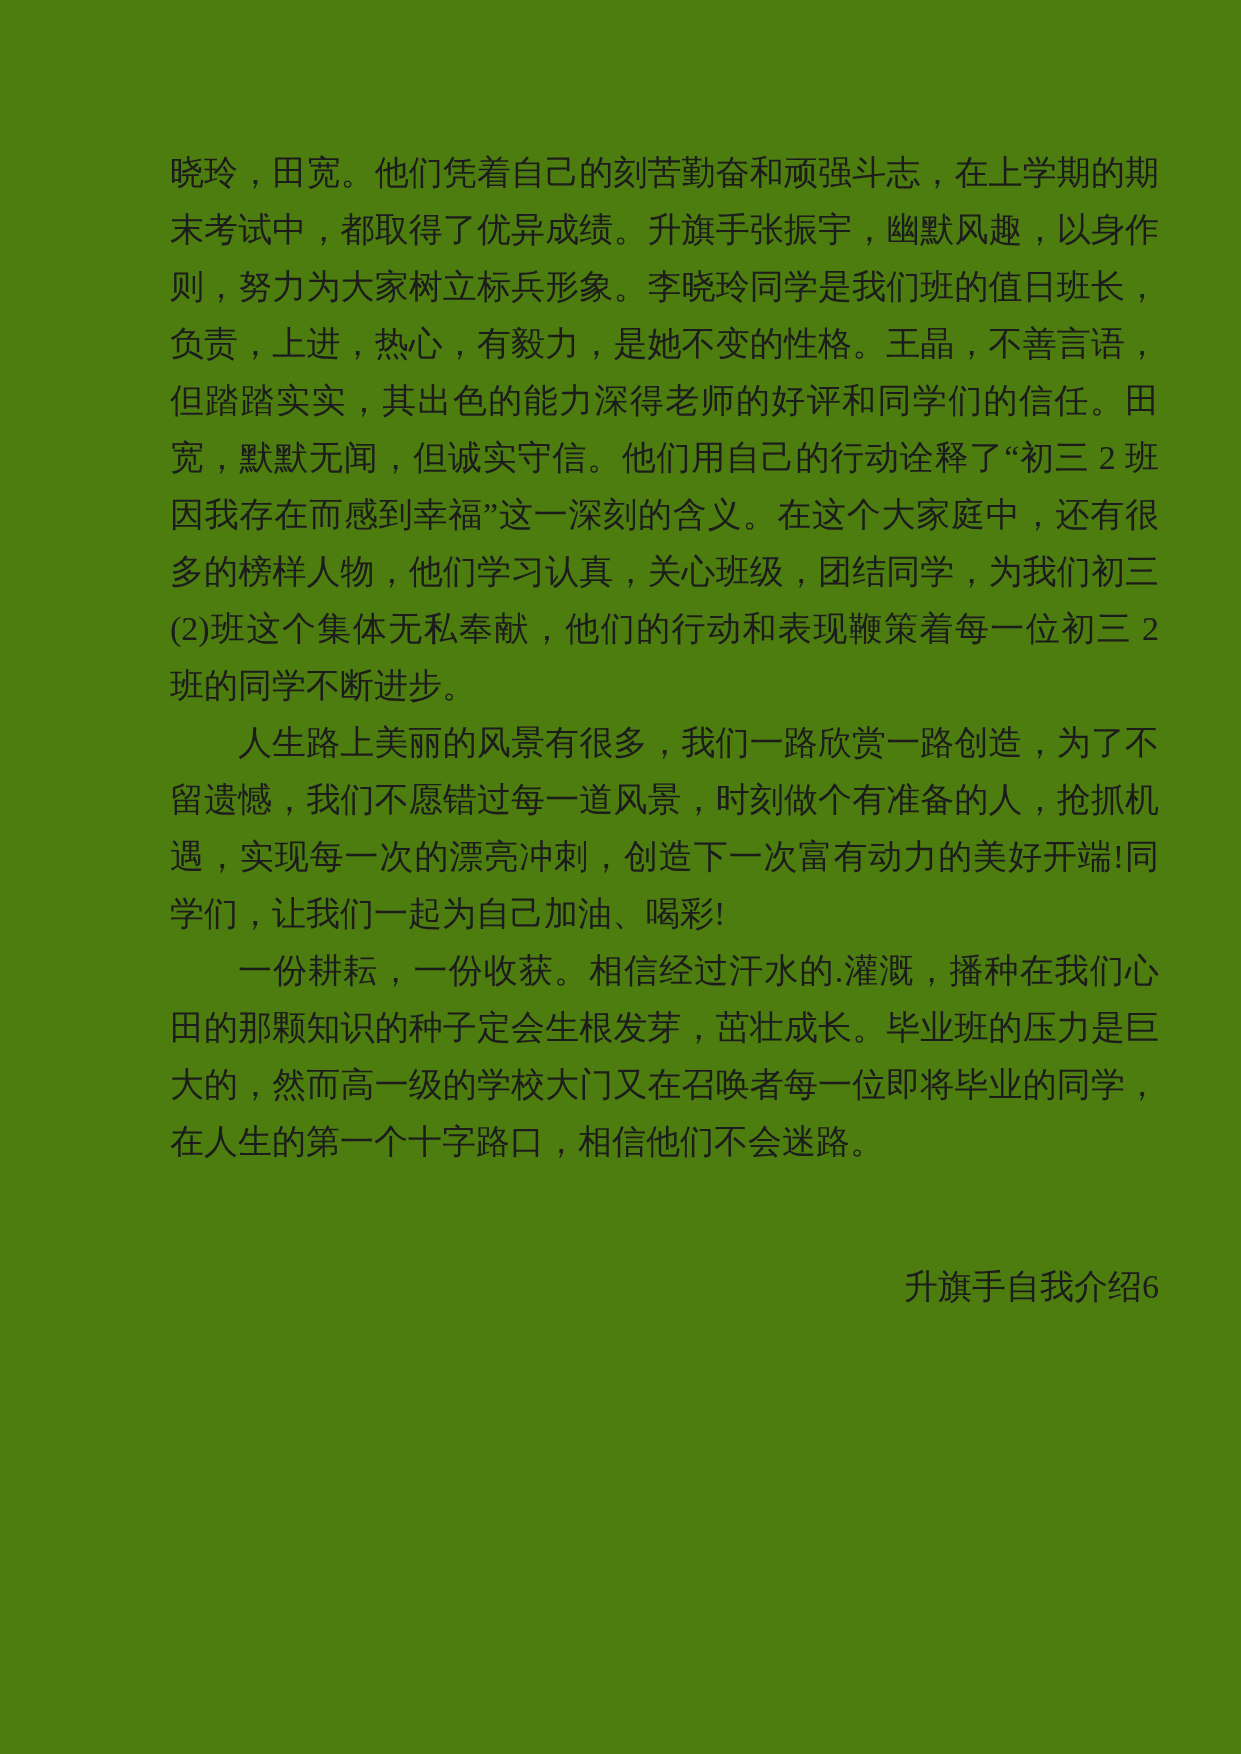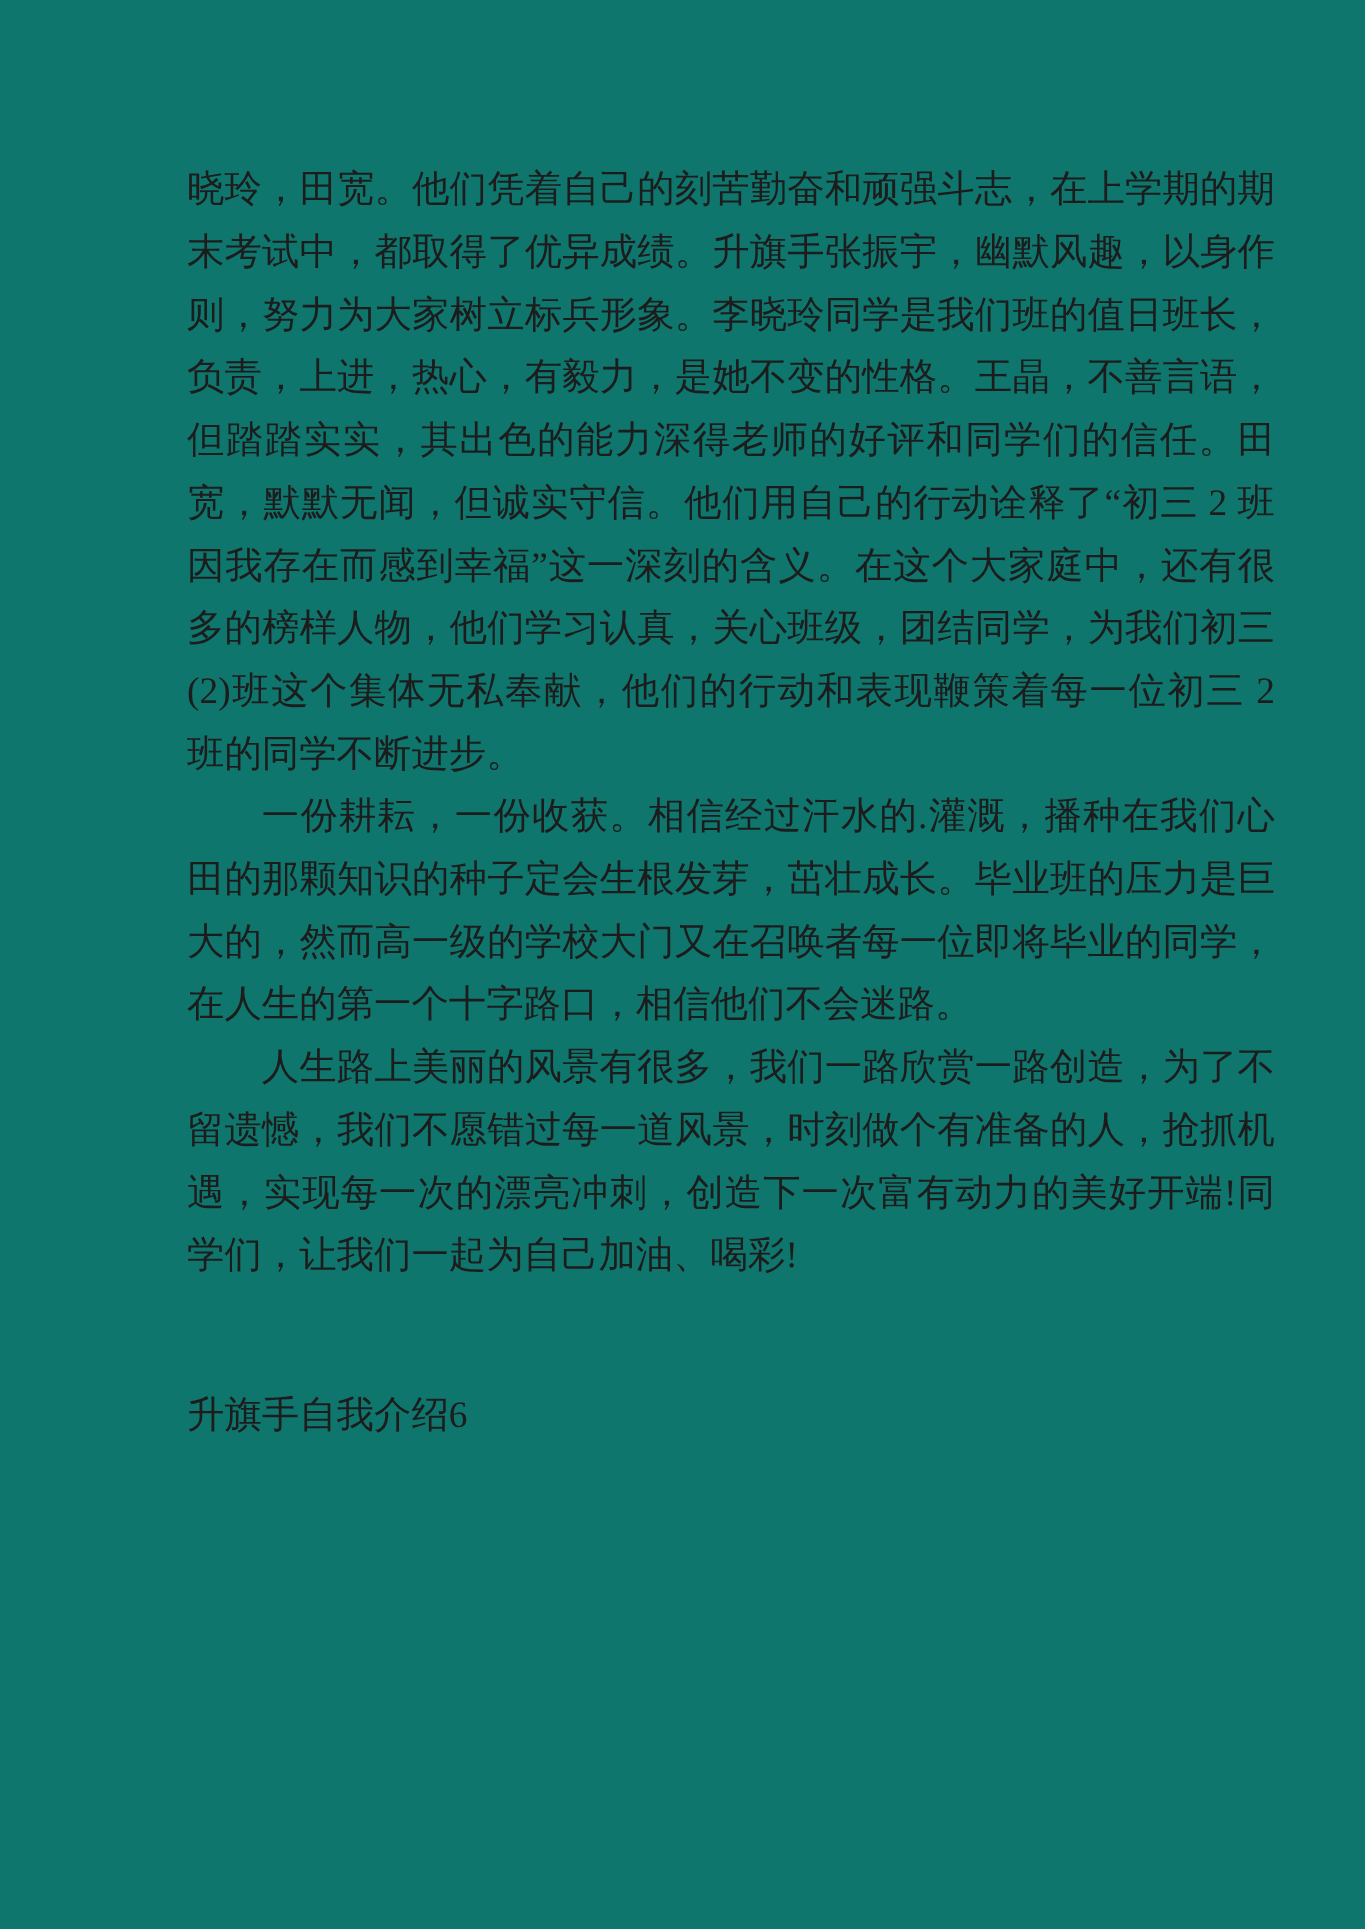--- a/index.html
+++ b/index.html
@@ -5,21 +5,21 @@
   html, body {
     margin: 0;
     padding: 0;
     background: #ffffff;
   }
   .page {
     position: relative;
     width: 1241px;
     height: 1754px;
     box-sizing: border-box;
-    background: #0f766e;
+    background: #4d7c0f;
     padding: 144px 82px 0 170px;
     overflow: hidden;
     font-family: "Liberation Serif", serif;
   }
   .doc-text p {
     margin: 0;
     padding: 0;
     font-size: 34px;
     line-height: 57px;
     color: #1c1c1c;
@@ -30,26 +30,26 @@
   .doc-text p.indent {
     text-indent: 2em;
   }
   .doc-text .section-heading {
     margin: 88px 0 0 0;
     padding: 0;
     font-size: 34px;
     line-height: 57px;
     font-weight: normal;
     color: #1c1c1c;
-    text-align: left;
+    text-align: right;
   }
 </style>
 </head>
 <body>
 
 <div class="page">
   <div class="doc-text">
     <p>晓玲，田宽。他们凭着自己的刻苦勤奋和顽强斗志，在上学期的期末考试中，都取得了优异成绩。升旗手张振宇，幽默风趣，以身作则，努力为大家树立标兵形象。李晓玲同学是我们班的值日班长，负责，上进，热心，有毅力，是她不变的性格。王晶，不善言语，但踏踏实实，其出色的能力深得老师的好评和同学们的信任。田宽，默默无闻，但诚实守信。他们用自己的行动诠释了“初三 2 班因我存在而感到幸福”这一深刻的含义。在这个大家庭中，还有很多的榜样人物，他们学习认真，关心班级，团结同学，为我们初三(2)班这个集体无私奉献，他们的行动和表现鞭策着每一位初三 2 班的同学不断进步。</p>
+    <p class="indent">人生路上美丽的风景有很多，我们一路欣赏一路创造，为了不留遗憾，我们不愿错过每一道风景，时刻做个有准备的人，抢抓机遇，实现每一次的漂亮冲刺，创造下一次富有动力的美好开端!同学们，让我们一起为自己加油、喝彩!</p>
     <p class="indent">一份耕耘，一份收获。相信经过汗水的.灌溉，播种在我们心田的那颗知识的种子定会生根发芽，茁壮成长。毕业班的压力是巨大的，然而高一级的学校大门又在召唤者每一位即将毕业的同学，在人生的第一个十字路口，相信他们不会迷路。</p>
-    <p class="indent">人生路上美丽的风景有很多，我们一路欣赏一路创造，为了不留遗憾，我们不愿错过每一道风景，时刻做个有准备的人，抢抓机遇，实现每一次的漂亮冲刺，创造下一次富有动力的美好开端!同学们，让我们一起为自己加油、喝彩!</p>
     <h2 class="section-heading">升旗手自我介绍6</h2>
   </div>
 </div>
 
 </body></html>

